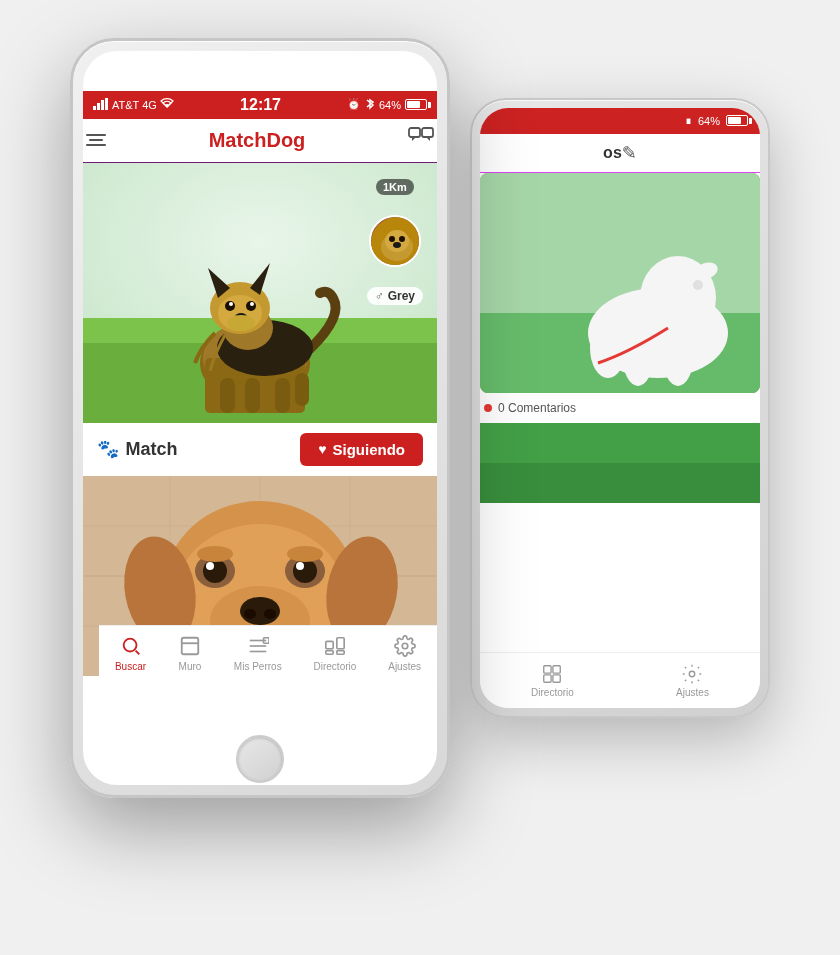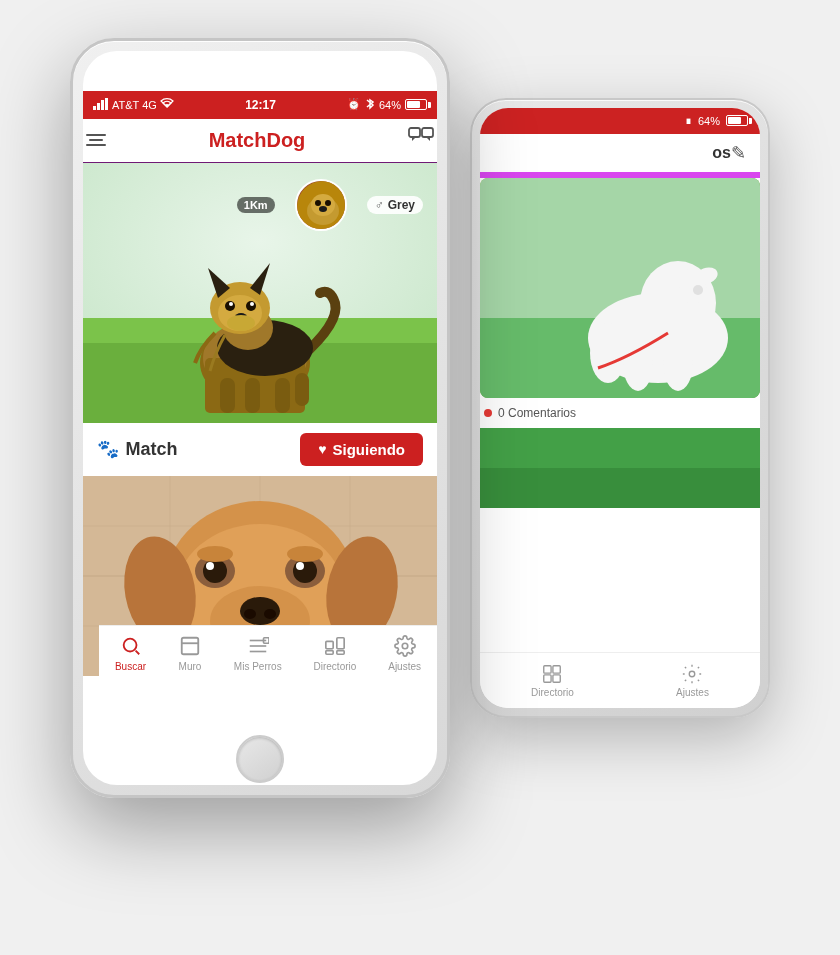--- a/index.html
+++ b/index.html
@@ -57,23 +57,23 @@
     }
 
     .phone-back-status span {
       color: white;
       font-size: 11px;
     }
 
     .phone-back-header {
       display: flex;
       align-items: center;
-      justify-content: flex-end;
+      justify-content: center;
       padding: 8px 14px;
-      border-bottom: 6px solid #d946ef;
+      border-bottom: 1px solid #d946ef;
     }
 
     .phone-back-header .title {
       font-size: 16px;
       font-weight: 600;
       color: #333;
     }
 
     .phone-back-content {
     }
@@ -201,21 +201,21 @@
     .status-left {
       display: flex;
       align-items: center;
       gap: 3px;
       font-size: 11px;
       color: white;
       font-weight: 500;
     }
 
     .status-center {
-      font-size: 12px;
+      font-size: 16px;
       color: white;
       font-weight: 600;
     }
 
     .status-right {
       display: flex;
       align-items: center;
       gap: 4px;
       font-size: 11px;
       color: white;
@@ -294,21 +294,21 @@
       position: relative;
       overflow: hidden;
       background: linear-gradient(135deg, #7cb342 0%, #558b2f 60%, #33691e 100%);
     }
 
     .distance-badge {
       position: absolute;
       top: 16px;
       right: 14px;
       display: flex;
-      flex-direction: row;
+      flex-direction: column;
       align-items: center;
       gap: 20px;
     }
 
     .distance-label {
       background: rgba(0,0,0,0.55);
       color: white;
       font-size: 11px;
       font-weight: 600;
       padding: 2px 7px;

